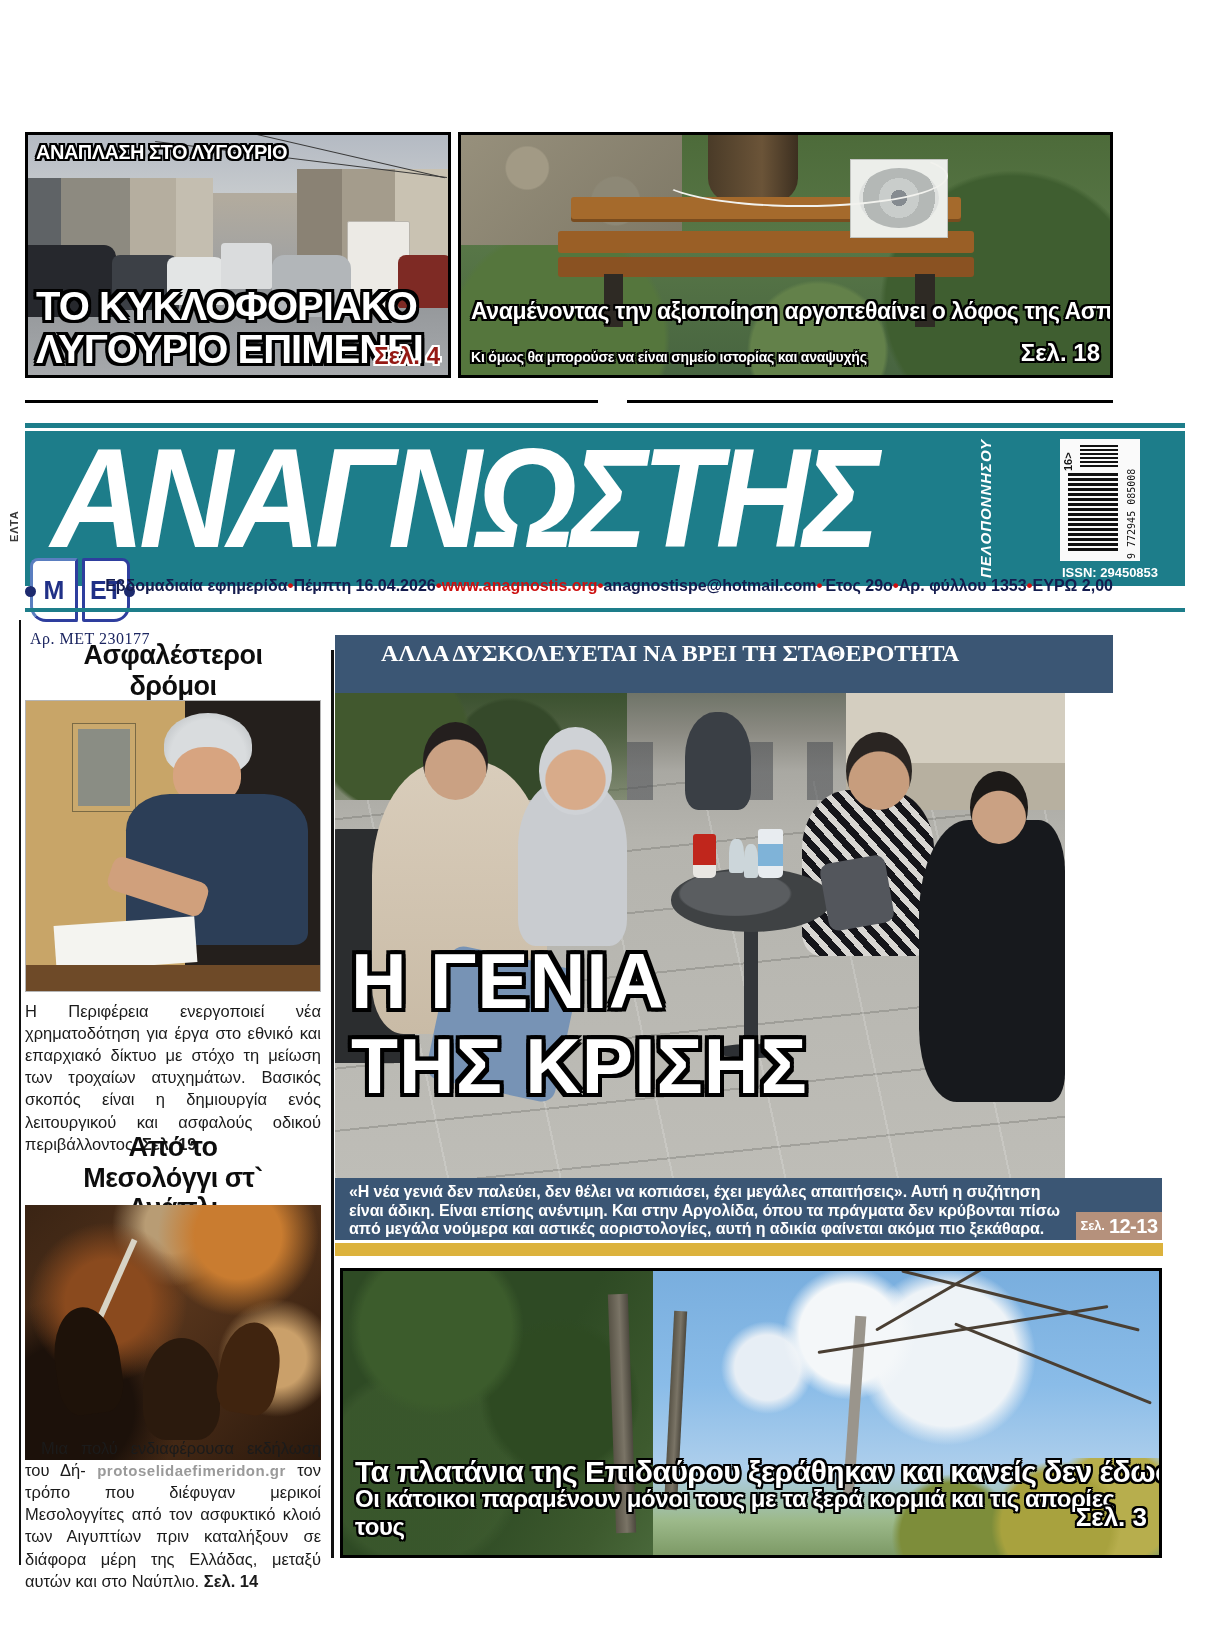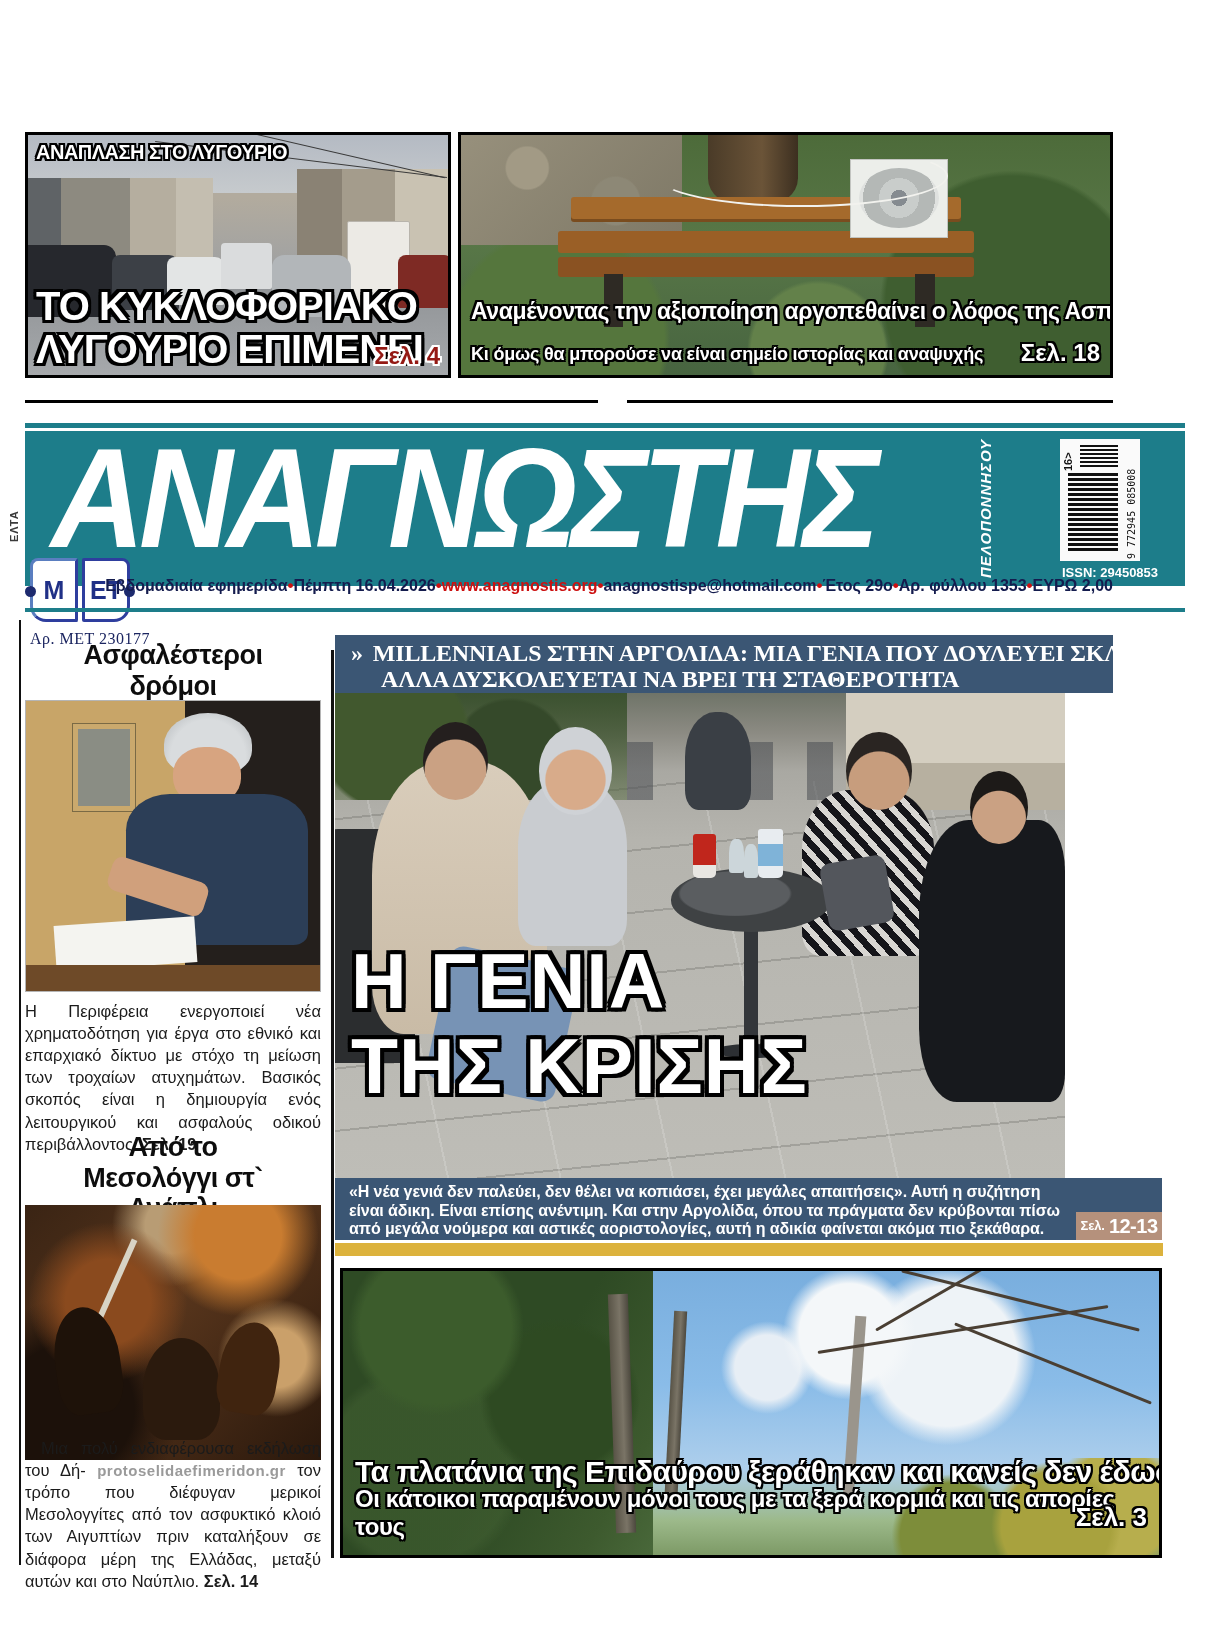--- a/index.html
+++ b/index.html
@@ -49,21 +49,21 @@
   .bn-back { position:absolute; left:17%; top:26%; width:60%; height:9%; background:#a56a2c; border-radius:3px; box-shadow:0 3px 0 #7a4c1e; }
   .bn-seat { position:absolute; left:15%; top:40%; width:64%; height:9%; background:#9a5f26; border-radius:3px; }
   .bn-seat2 { position:absolute; left:15%; top:51%; width:64%; height:8%; background:#8a5222; border-radius:3px; }
   .bn-leg { position:absolute; top:58%; width:3%; height:22%; background:#2e2a24; }
   .bn-leg.l { left:22%; } .bn-leg.r { left:70%; }
   .bn-fanbox { position:absolute; left:60%; top:10%; width:15%; height:33%; background:#eceeea; border:1px solid #c2c4c0; }
   .bn-fan { position:absolute; left:8%; top:10%; width:84%; height:78%;
     background:radial-gradient(circle,#858b90 0 16%,#c9cdcb 16% 40%,#b4b8b6 40% 72%,#dfe1df 72%); border-radius:50%; }
   .bn-cable { position:absolute; left:30%; top:4%; width:45%; height:26%; border:2px solid #f2f2ee; border-radius:50%; border-top-color:transparent; border-left-color:transparent; }
   .tr-head { position:absolute; left:10px; bottom:50px; font-size:23px; font-weight:800; white-space:nowrap; letter-spacing:-0.4px; }
-  .tr-sub { position:absolute; left:10px; bottom:10px; font-size:18px; font-weight:800; letter-spacing:-0.2px; }
+  .tr-sub { position:absolute; left:10px; bottom:10px; font-size:14px; font-weight:800; letter-spacing:-0.2px; }
   .tr-ref { position:absolute; right:10px; bottom:8px; font-size:24px; font-weight:800; }
 
   
   .rule-black { position:absolute; top:400px; height:3px; background:#000; }
   .rule-black.seg1 { left:25px; width:573px; }
   .rule-black.seg2 { left:627px; width:486px; }
   .teal-thin { position:absolute; left:25px; top:423px; width:1160px; height:5px; background:#1d7d8a; }
   .band { position:absolute; left:25px; top:431px; width:1160px; height:155px; background:#1d7d8a; overflow:visible; }
   .mast-title { position:absolute; left:26px; top:-14px; width:960px; color:#fff; font-size:130px; font-weight:700; font-style:italic; letter-spacing:-6px; white-space:nowrap; transform:scaleY(1.08); transform-origin:top left; }
   .mast-vert { position:absolute; left:952px; top:4px; height:148px; width:26px; writing-mode:vertical-rl; transform:rotate(180deg); color:#fff; font-size:15px; font-weight:700; font-style:italic; letter-spacing:1px; text-align:center; }
@@ -312,21 +312,20 @@
     <div class="pt-fig pt-f3"></div>
   </div>
   <p class="sb-body b2">
     <span>Μια πολύ ενδιαφέρουσα εκδήλωση του Δή-</span>
     <span class="wm">protoselidaefimeridon.gr</span>
     <span>τον τρόπο που διέφυγαν μερικοί Μεσολογγίτες από τον ασφυκτικό κλοιό των Αιγυπτίων πριν καταλήξουν σε διάφορα μέρη της Ελλάδας, μεταξύ αυτών και στο Ναύπλιο.</span>
     <b>Σελ. 14</b>
   </p>
 
   <div class="kicker">
-    <div class="ln"><span class="mark">»</span><span>MILLENNIALS ΣΤΗΝ ΑΡΓΟΛΙΔΑ: ΜΙΑ ΓΕΝΙΑ ΠΟΥ ΔΟΥΛΕΥΕΙ ΣΚΛΗΡΑ,</span></div>
     <div class="ln ln2">ΑΛΛΑ ΔΥΣΚΟΛΕΥΕΤΑΙ ΝΑ ΒΡΕΙ ΤΗ ΣΤΑΘΕΡΟΤΗΤΑ</div>
   </div>
 
   <div class="photo cafe">
     <div class="cf-tiles"></div>
     <div class="cf-green"></div>
     <div class="cf-bldg"></div>
     <div class="cf-chairrow"></div>
     <div class="cf-chair-l"></div>
     <div class="cf-w1-coat"></div>

